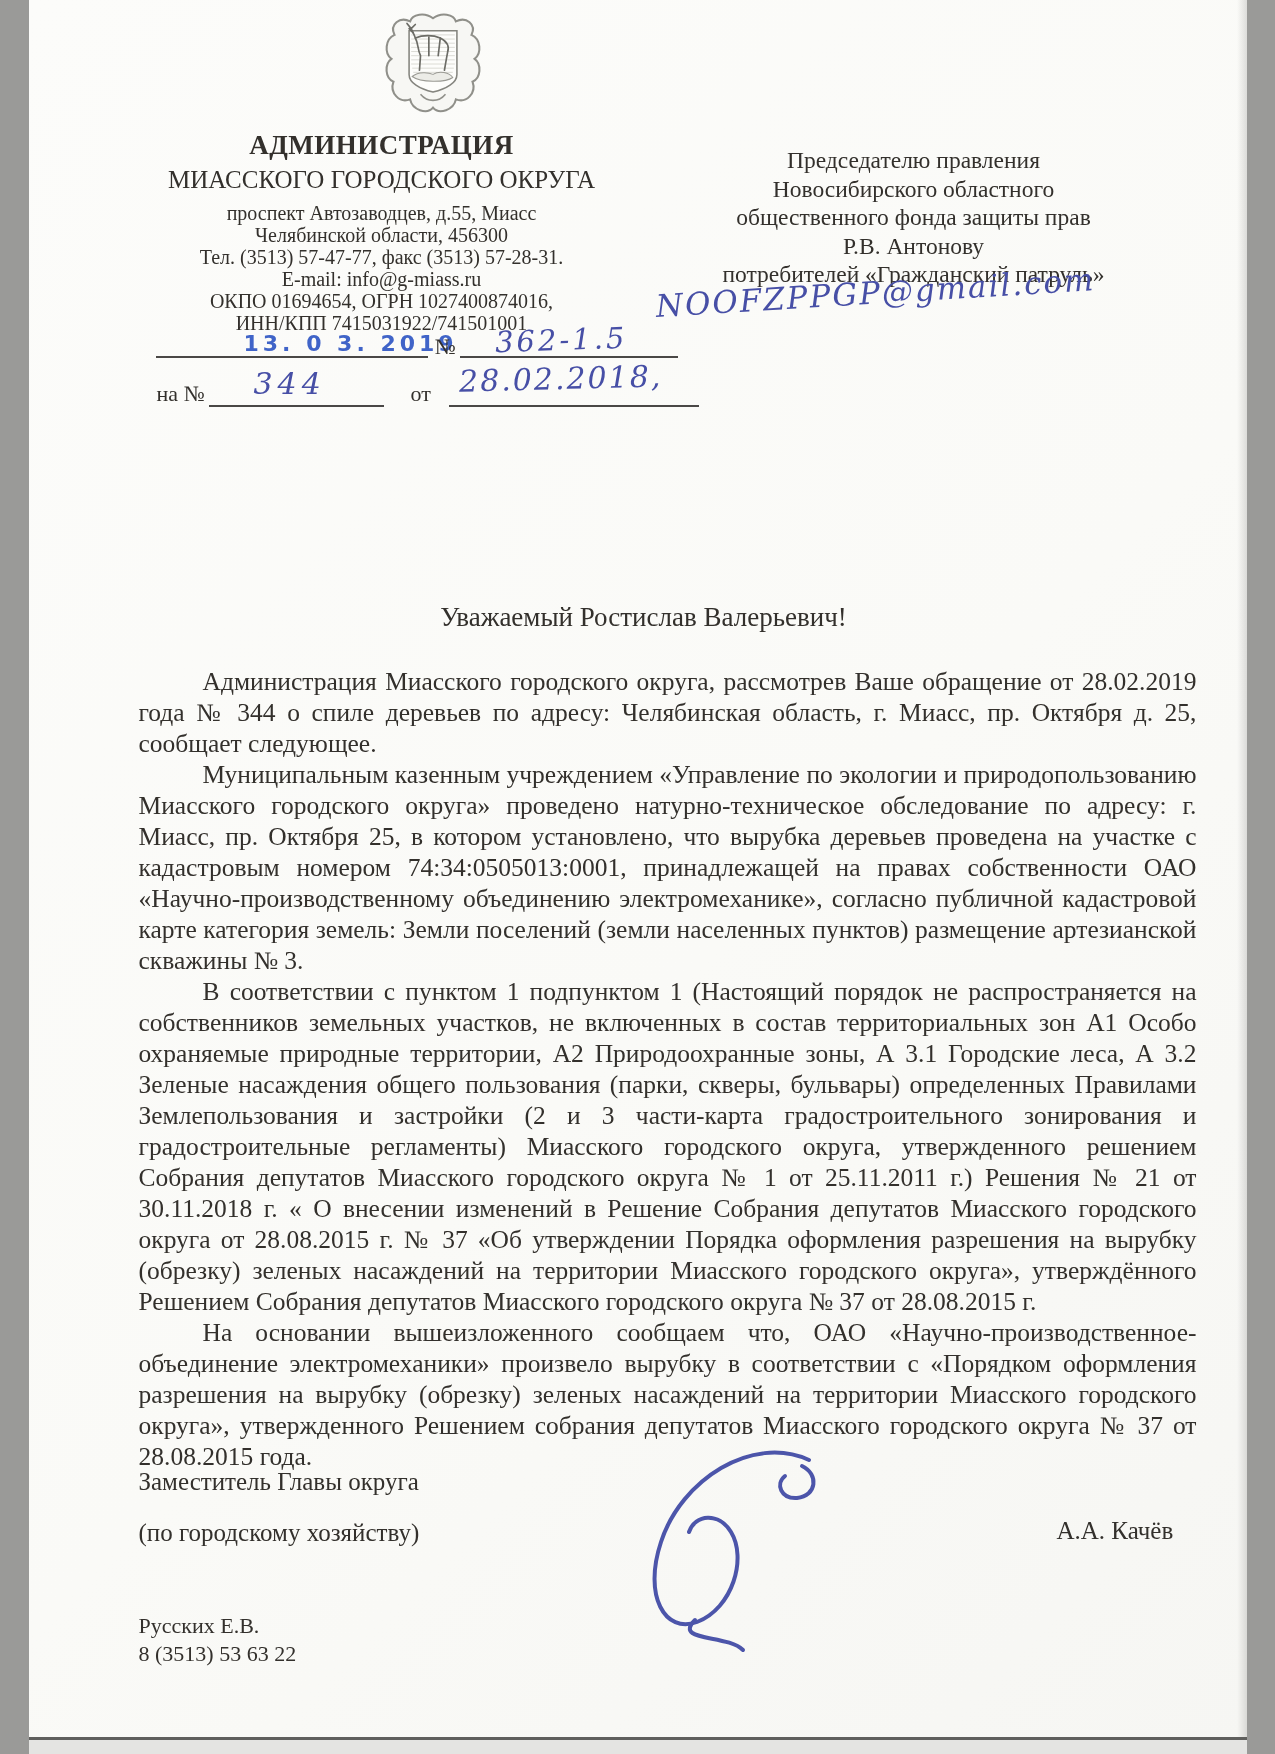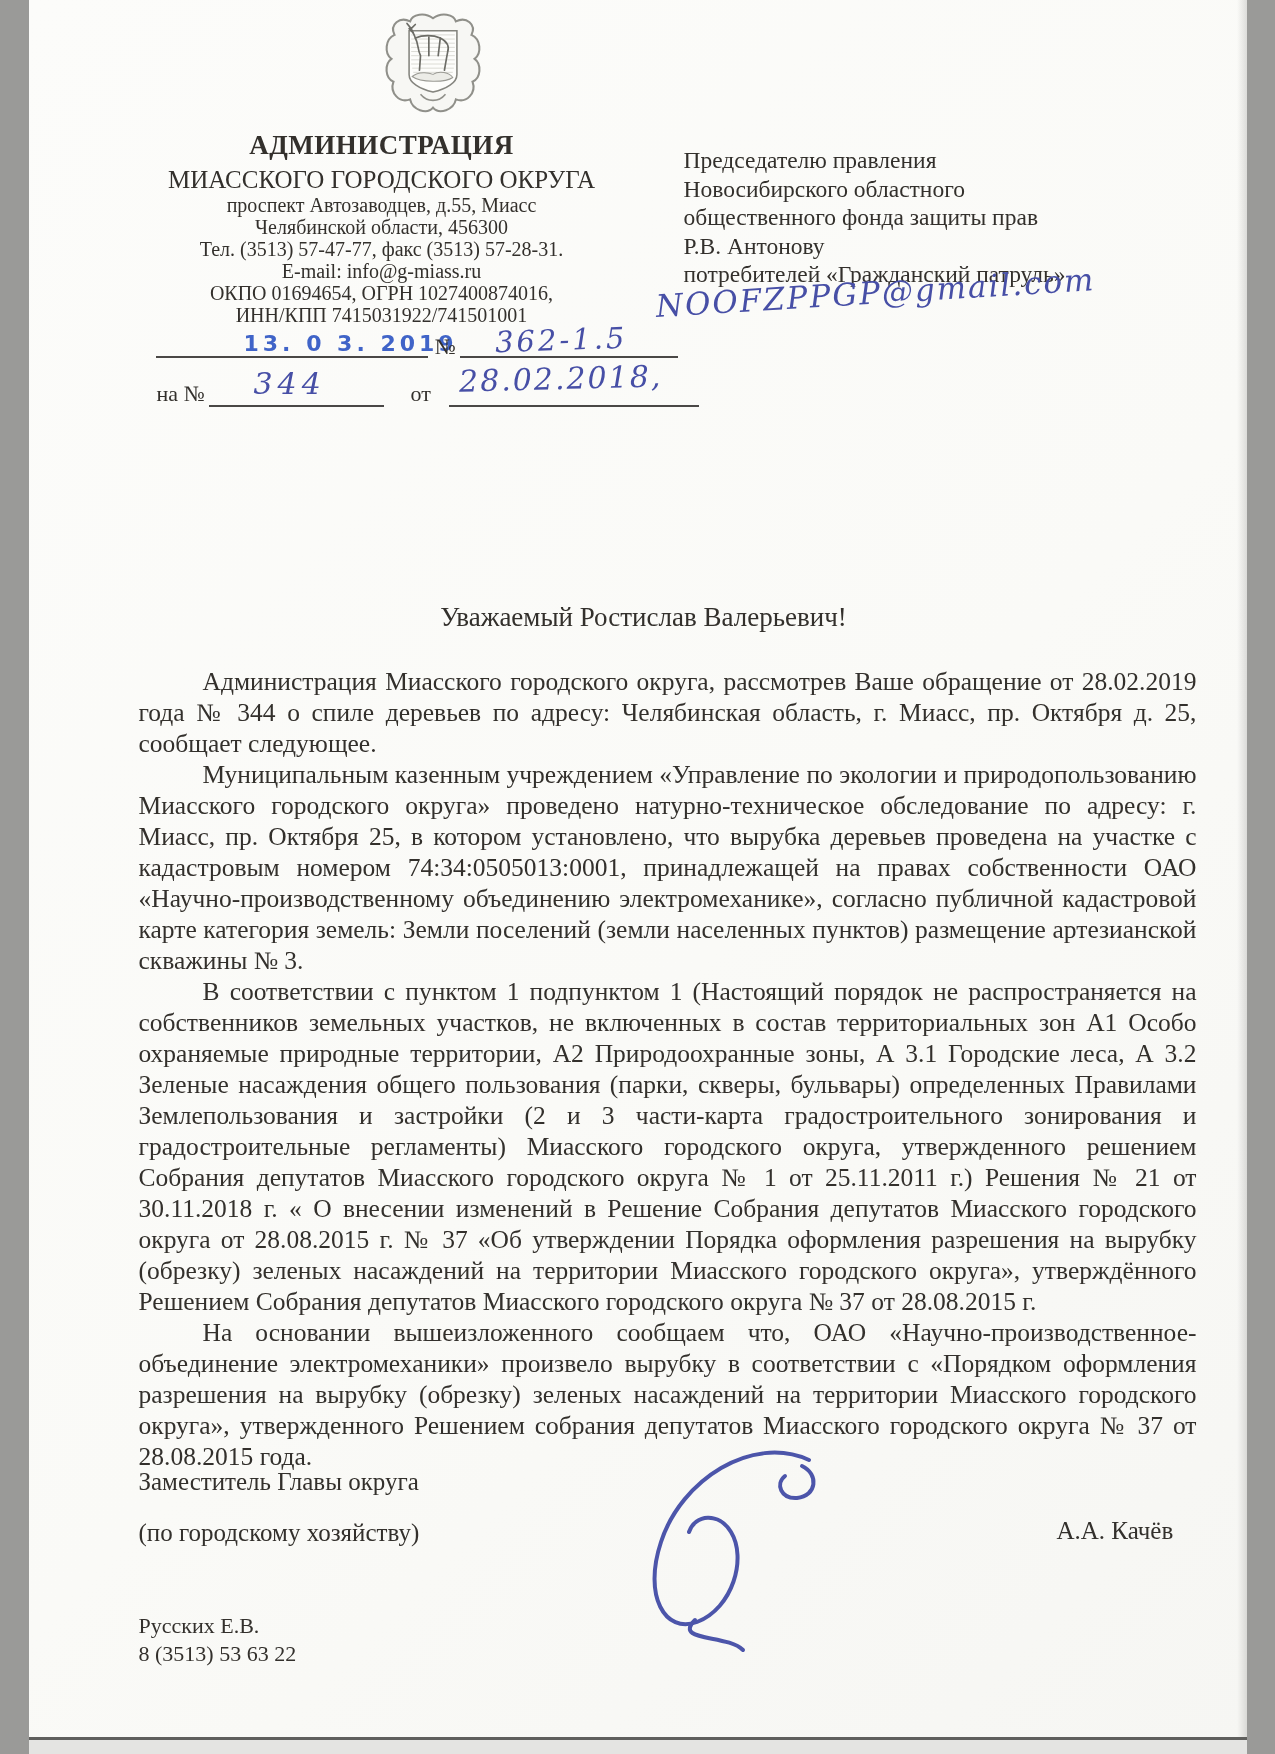--- a/index.html
+++ b/index.html
@@ -11,24 +11,24 @@
   }
   .abs { position:absolute; }
 
   
   .emblem { left:352px; top:12px; width:104px; height:104px; }
 
   
   .sender { left:118px; top:130px; width:470px; text-align:center; }
   .sender-title1 { font-size:27px; font-weight:bold; letter-spacing:0.5px; }
   .sender-title2 { font-size:25px; font-weight:normal; margin-top:5px; }
-  .sender-info { font-size:20px; line-height:22px;text-align:center; }
+  .sender-info { margin-top:8px; font-size:20px; line-height:22px;text-align:center; }
 
   
-  .recipient { left:655px; top:146px; width:460px; font-size:23.5px; line-height:28.5px; }
+  .recipient { left:655px; top:146px; width:460px; text-align:center; font-size:23.5px; line-height:28.5px; }
 
   
   .hw { font-family:"DejaVu Serif","Liberation Serif",serif; font-style:italic; color:#474fa6; white-space:nowrap; }
   .email-hw { left:628px; top:288px; font-size:31px; letter-spacing:2px; transform:rotate(-3.5deg); transform-origin:left bottom; }
 
   
   .stamp-date { left:215px; top:331px; font-family:"DejaVu Sans","Liberation Sans",sans-serif;
                 font-weight:bold; font-size:22px; color:#4064c8; letter-spacing:4px; white-space:nowrap; }
   .rule { position:absolute; height:0; border-bottom:2px solid #4a4846; }
   .rule1 { left:127px; top:356px; width:272px; }

